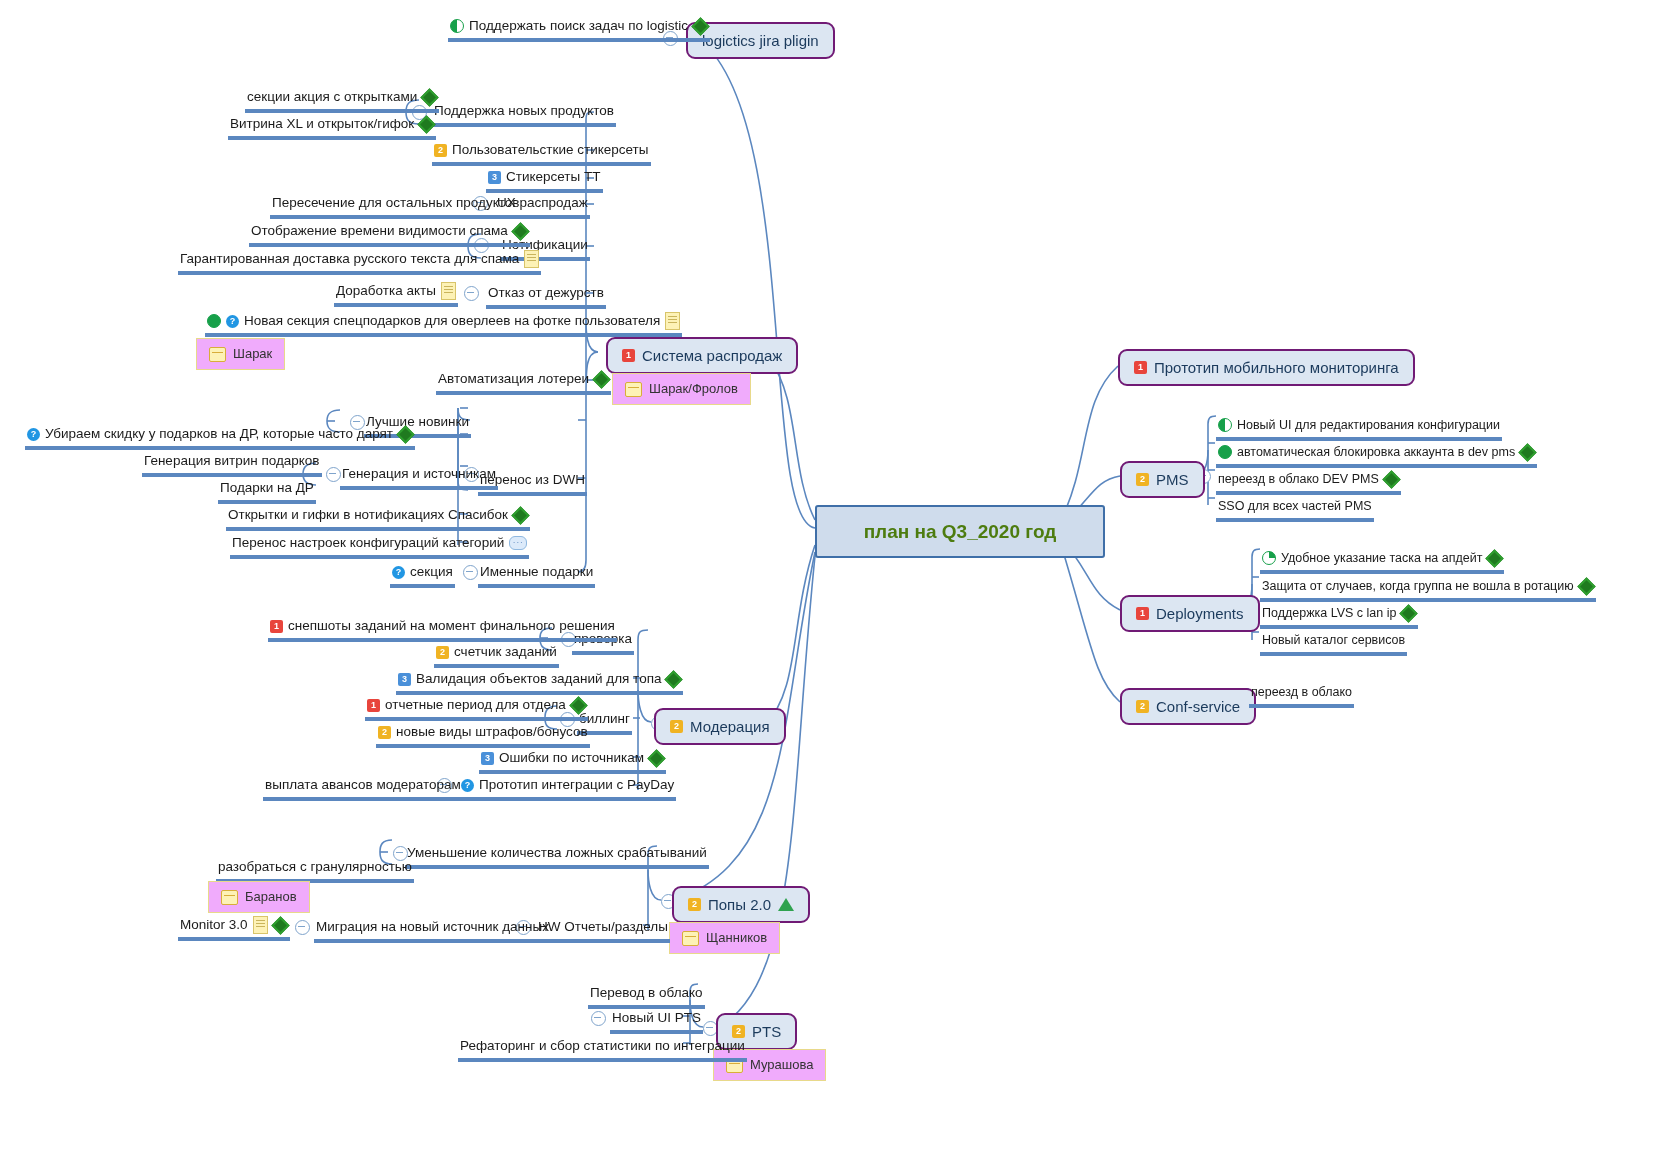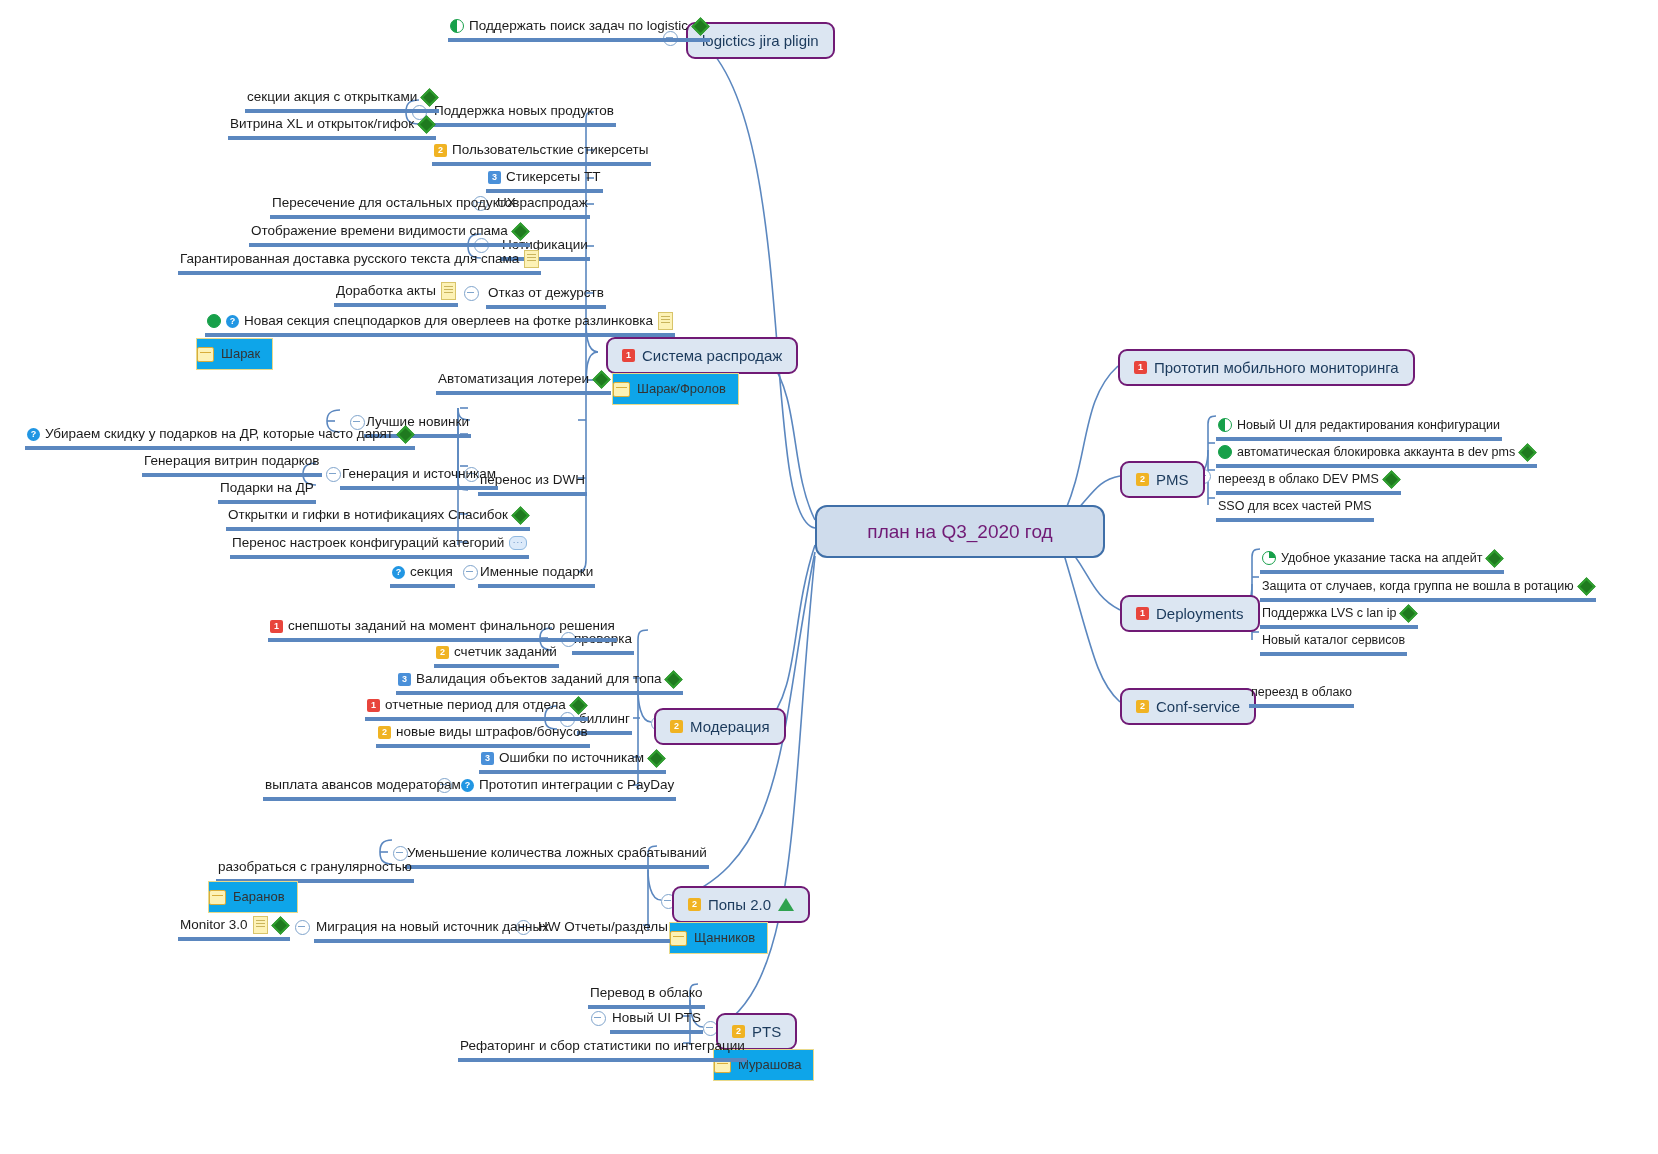--- a/index.html
+++ b/index.html
@@ -22,28 +22,28 @@
     border-bottom:4px solid #5b87bf;
   }
 
   
   .box{
     position:absolute;background:#dce6f2;border:2px solid #701a75;border-radius:9px;
     font-size:15px;color:#1b3a5c;padding:7px 14px;white-space:nowrap;
     display:flex;align-items:center;gap:7px;line-height:19px;
   }
   .box.center{
-    background:#cfdcec;border:2px solid #3f6fa8;border-radius:12px;
-    font-size:19px;font-weight:normal;color:#701a75;padding:15px 32px;
+    background:#cfdcec;border:2px solid #3f6fa8;border-radius:3px;
+    font-size:19px;font-weight:bold;color:#4d7c0f;padding:15px 32px;
   }
 
   
   .note{
-    position:absolute;background:#0ea5e9;border:1px solid #e8d98a;
-    font-size:13px;color:#333;padding:6px 12px 6px 0;white-space:nowrap;
+    position:absolute;background:#f0abfc;border:1px solid #e8d98a;
+    font-size:13px;color:#333;padding:6px 12px 6px 12px;white-space:nowrap;
     display:flex;align-items:center;gap:7px;line-height:18px;
   }
 
   
   .ico{display:inline-block;flex:0 0 auto;}
   .pri{
     width:13px;height:13px;border-radius:2px;color:#fff;font-size:9px;
     font-weight:bold;line-height:13px;text-align:center;
   }
   .pri.p1{background:#e8453c;}
@@ -276,21 +276,21 @@
     <span>Отказ от дежурств</span>
   </div>
   <div class="leaf" style="left:334px;top:282px">
     <span>Доработка акты</span>
     <span class="ico docico"></span>
   </div>
 
   <div class="leaf" style="left:205px;top:312px">
     <span class="ico prog full"></span>
     <span class="ico qmark">?</span>
-    <span>Новая секция спецподарков для оверлеев на фотке разлинковка</span>
+    <span>Новая секция спецподарков для оверлеев на фотке пользователя</span>
     <span class="ico docico"></span>
   </div>
   <div class="note" style="left:196px;top:338px">
     <span class="ico noteico"></span>
     <span>Шарак</span>
   </div>
 
   <div class="leaf" style="left:436px;top:370px">
     <span>Автоматизация лотереи</span>
     <span class="ico diawrap">

